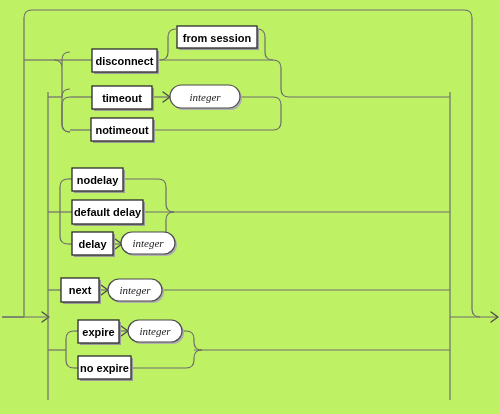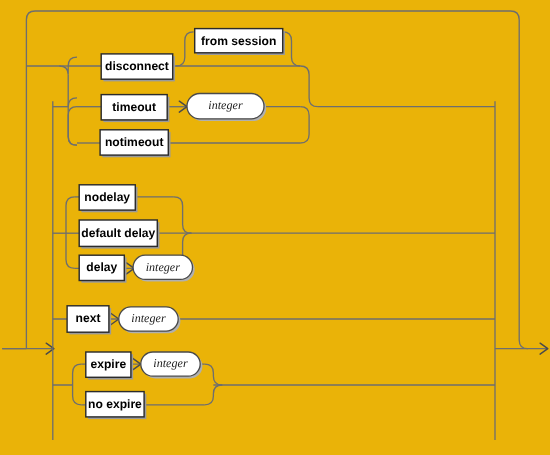--- a/index.html
+++ b/index.html
@@ -4,21 +4,21 @@
 <style>
   html, body {
     margin: 0;
     padding: 0;
     background: #ffffff;
   }
   #diagram-root {
     position: relative;
     width: 500px;
     height: 414px;
-    background: #eab308;
+    background: #bef264;
     font-family: "Liberation Sans", sans-serif;
   }
   svg#railroad {
     display: block;
     width: 500px;
     height: 414px;
   }
   .rail {
     fill: none;
     stroke: #6e6e6e;

